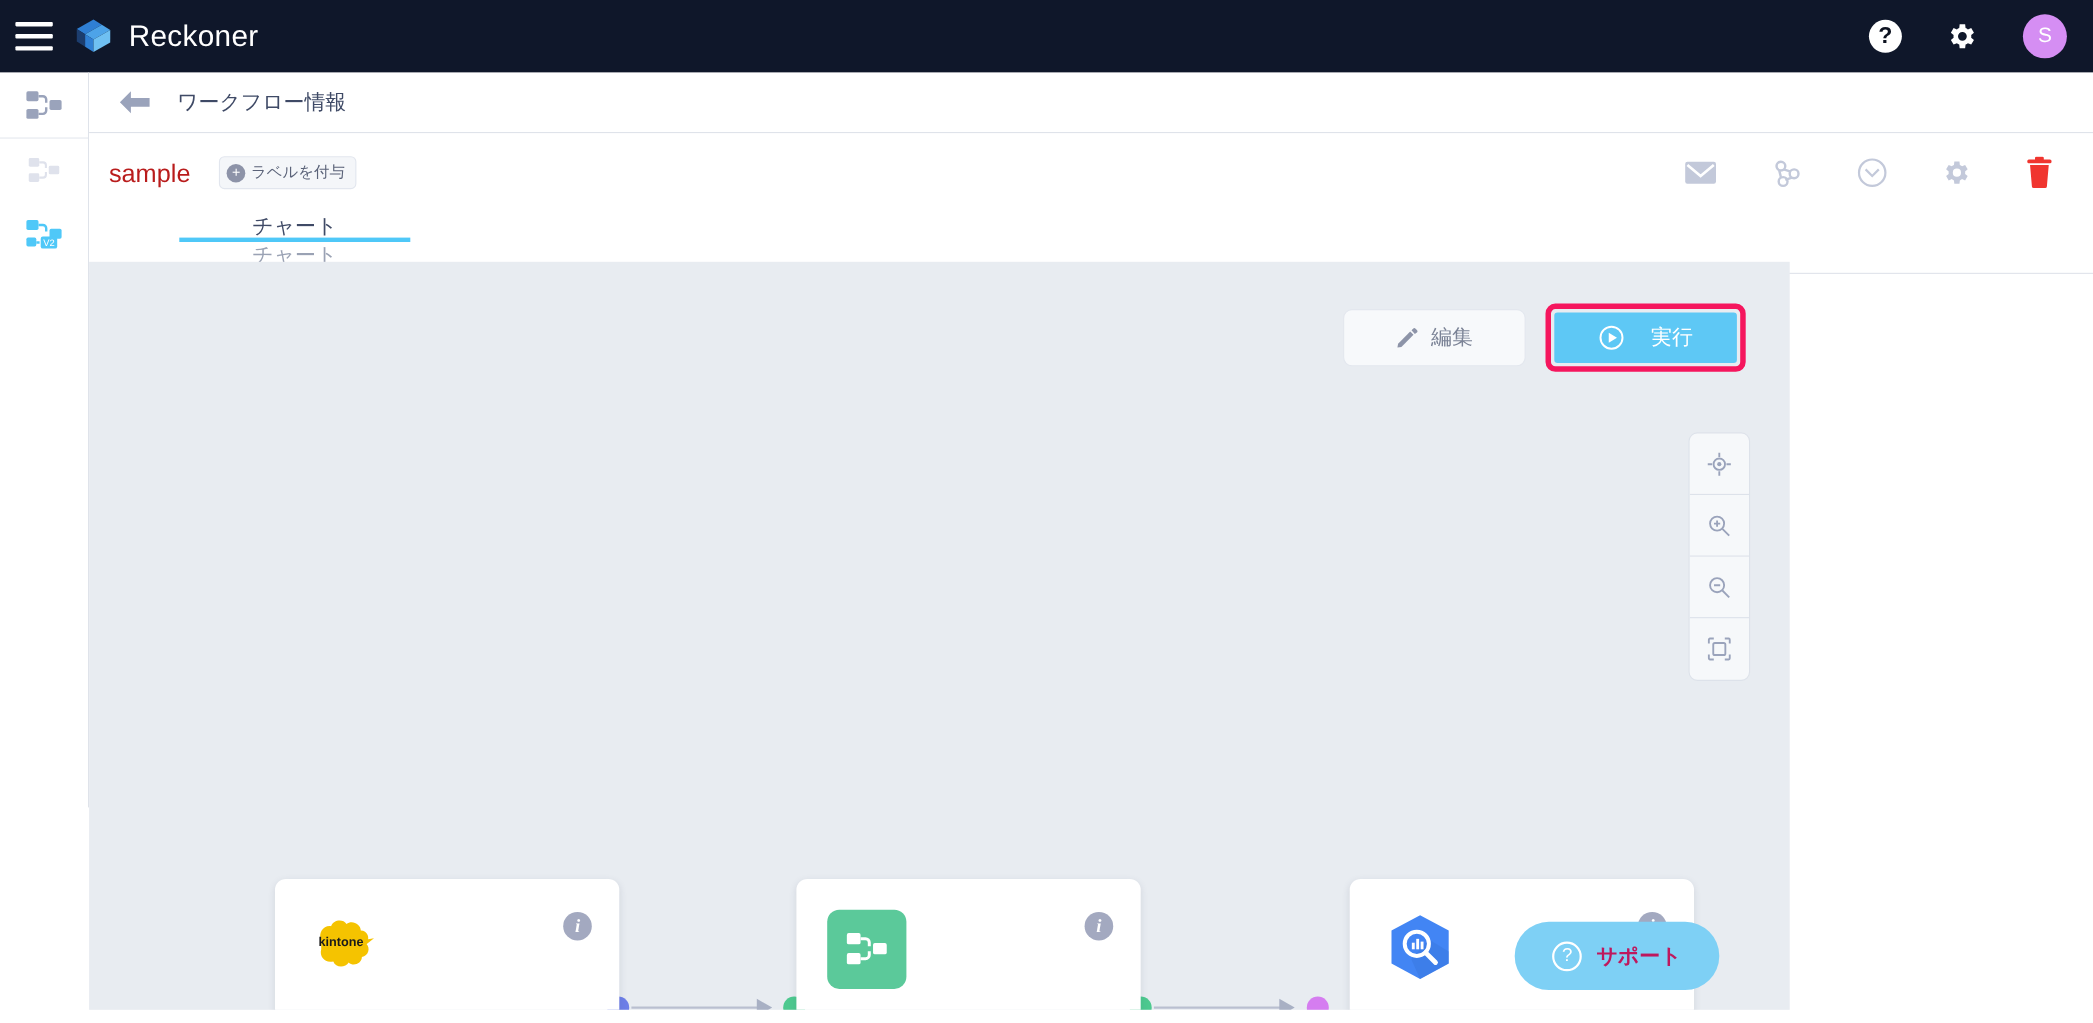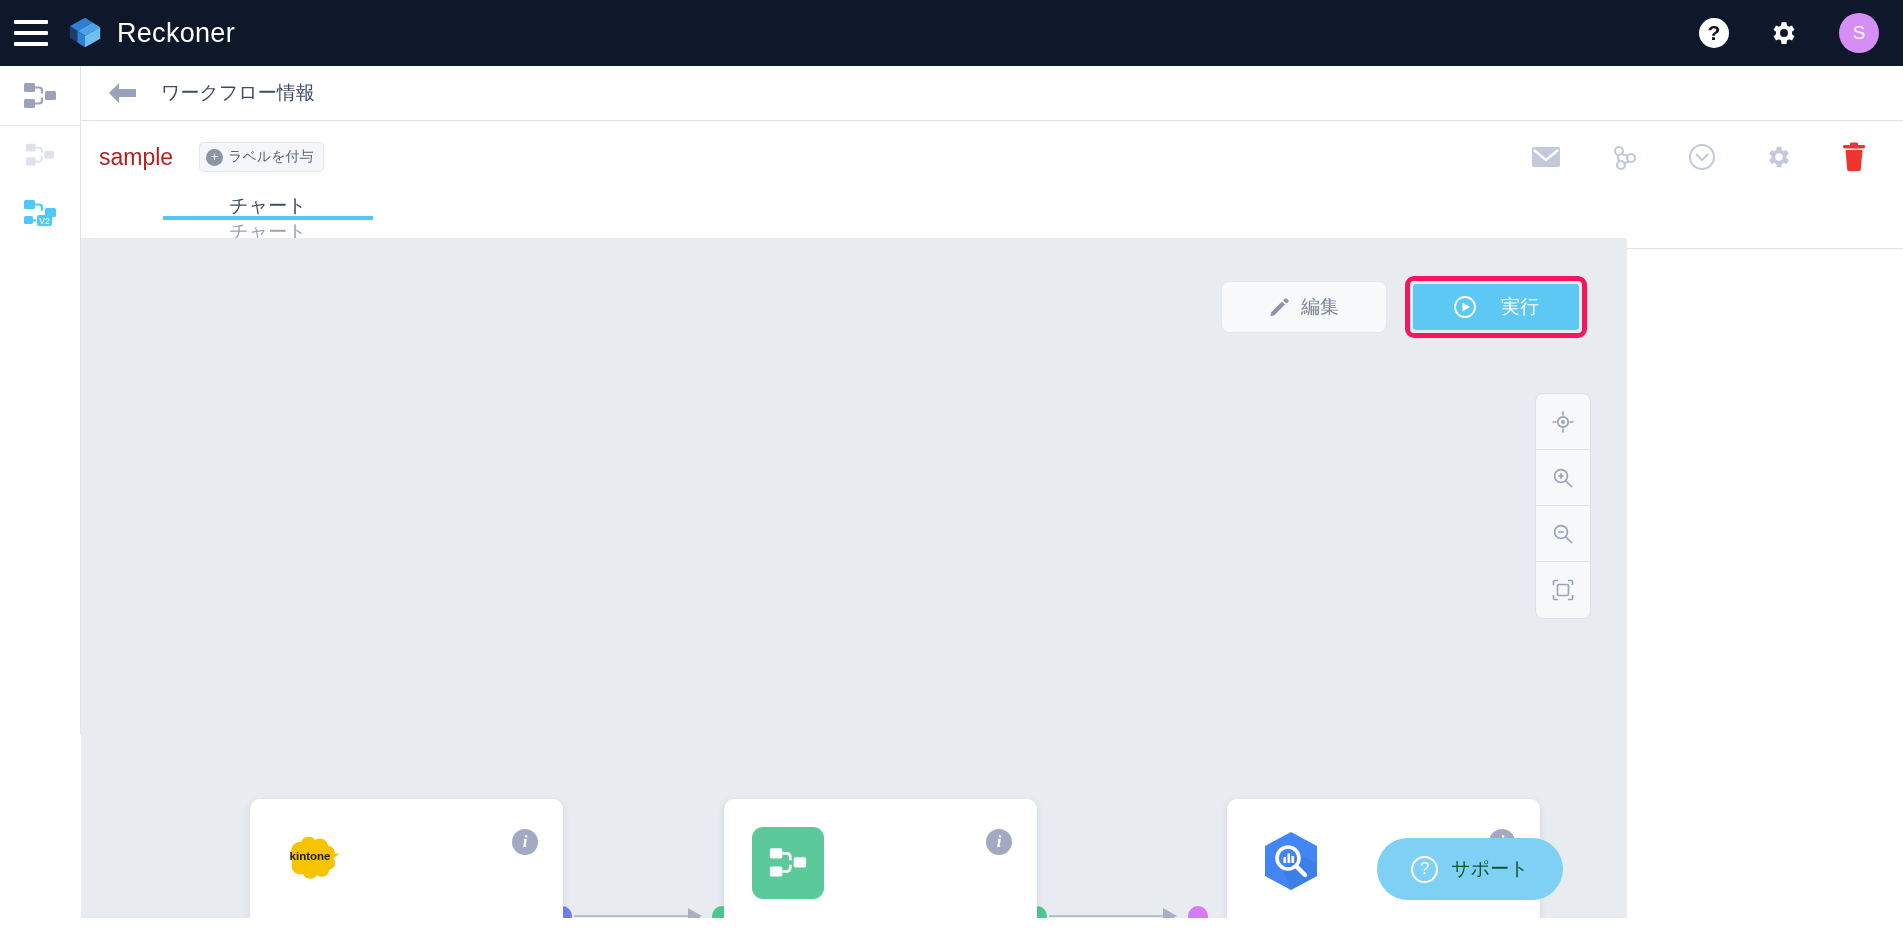--- a/index.html
+++ b/index.html
@@ -149,21 +149,21 @@
   
   .support-btn {
     position: absolute; right: 64px; bottom: 18px; width: 186px; height: 62px;
     background: #7ed0f5; border-radius: 31px; display: flex; align-items: center;
     justify-content: center; gap: 13px; cursor: pointer;
   }
   .support-q {
     width: 27px; height: 27px; border-radius: 50%; border: 2px solid #ffffff;
     color: #ffffff; font-size: 17px; display: flex; align-items: center; justify-content: center;
   }
-  .support-text { font-size: 19px; color: #14532d; }
+  .support-text { font-size: 19px; color: #be185d; font-weight: bold; }
 </style>
 </head>
 <body>
 
 <div class="app">
 
   <div class="topbar">
     <div class="hamburger">
       <span></span>
         <span></span>

